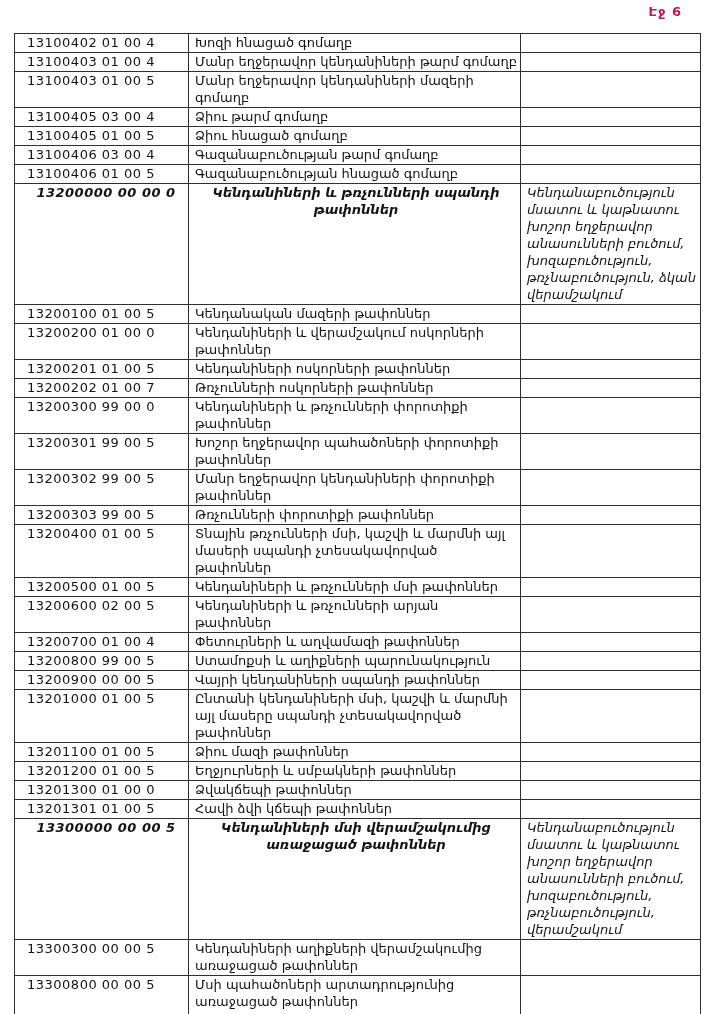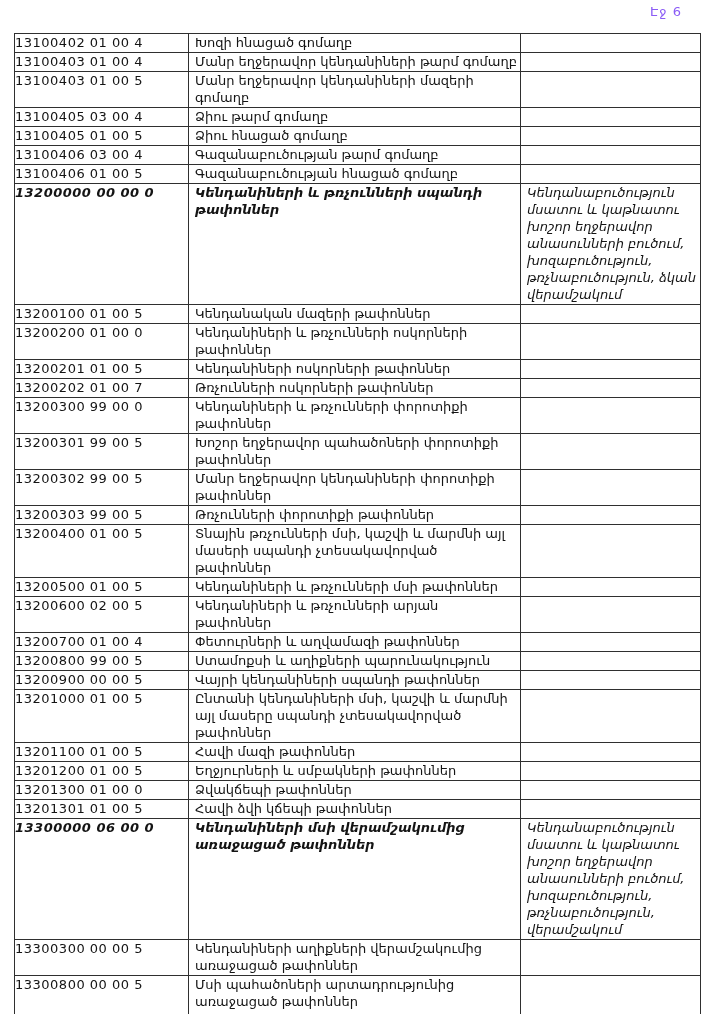--- a/index.html
+++ b/index.html
@@ -14,23 +14,23 @@
     background: #ffffff;
     overflow: hidden;
     font-family: "DejaVu Sans", "Liberation Sans", sans-serif;
     color: #141414;
   }
   .page-label {
     position: absolute;
     top: 4px;
     right: 30px;
     font-size: 13px;
-    font-weight: normal;
+    font-weight: bold;
     letter-spacing: 1px;
-    color: #8b5cf6;
+    color: #be185d;
   }
   table.codes {
     position: absolute;
     left: 14px;
     top: 33px;
     width: 686px;
     border-collapse: collapse;
     table-layout: fixed;
   }
   table.codes col.c-code { width: 174px; }
@@ -39,28 +39,29 @@
   table.codes td {
     border: 1px solid #2f2f2f;
     vertical-align: top;
     font-size: 13px;
     line-height: 17px;
     padding: 0 3px 1px 6px;
     white-space: pre-line;
     overflow: hidden;
   }
   table.codes td.code {
-    padding-left: 0;
+    padding-left: 12px;
     white-space: nowrap;
     letter-spacing: 0.5px;
   }
   tr.section td.code,
   tr.section td.desc {
     font-weight: bold;
     font-style: italic;
+    text-align: center;
   }
   tr.section td.note {
     font-style: italic;
     margin-left: 46px;
   }
   tr.tall td {
     height: 70px;
   }
 </style>
 </head>
@@ -124,21 +125,21 @@
 թռչնաբուծություն, ձկան
 վերամշակում</td>
   </tr>
         <tr>
     <td class="code">13200100 01 00 5</td>
     <td class="desc">Կենդանական մազերի թափոններ</td>
     <td class="note"></td>
   </tr>
         <tr>
     <td class="code">13200200 01 00 0</td>
-    <td class="desc">Կենդանիների և թռչունների ոսկորների
+    <td class="desc">Կենդանիների և վերամշակում ոսկորների
 թափոններ</td>
     <td class="note"></td>
   </tr>
         <tr>
     <td class="code">13200201 01 00 5</td>
     <td class="desc">Կենդանիների ոսկորների թափոններ</td>
     <td class="note"></td>
   </tr>
         <tr>
     <td class="code">13200202 01 00 7</td>
@@ -201,40 +202,40 @@
   </tr>
         <tr>
     <td class="code">13201000 01 00 5</td>
     <td class="desc">Ընտանի կենդանիների մսի, կաշվի և մարմնի
 այլ մասերը սպանդի չտեսակավորված
 թափոններ</td>
     <td class="note"></td>
   </tr>
         <tr>
     <td class="code">13201100 01 00 5</td>
-    <td class="desc">Հավի մազի թափոններ</td>
+    <td class="desc">Ձիու մազի թափոններ</td>
     <td class="note"></td>
   </tr>
         <tr>
     <td class="code">13201200 01 00 5</td>
     <td class="desc">Եղջյուրների և սմբակների թափոններ</td>
     <td class="note"></td>
   </tr>
         <tr>
     <td class="code">13201300 01 00 0</td>
     <td class="desc">Ձվակճեպի թափոններ</td>
     <td class="note"></td>
   </tr>
         <tr>
     <td class="code">13201301 01 00 5</td>
     <td class="desc">Հավի ձվի կճեպի թափոններ</td>
     <td class="note"></td>
   </tr>
         <tr class="section">
-    <td class="code">13300000 06 00 0</td>
+    <td class="code">13300000 00 00 5</td>
     <td class="desc">Կենդանիների մսի վերամշակումից
 առաջացած թափոններ</td>
     <td class="note">Կենդանաբուծություն
 մսատու և կաթնատու
 խոշոր եղջերավոր
 անասունների բուծում,
 խոզաբուծություն,
 թռչնաբուծություն,
 վերամշակում</td>
   </tr>

